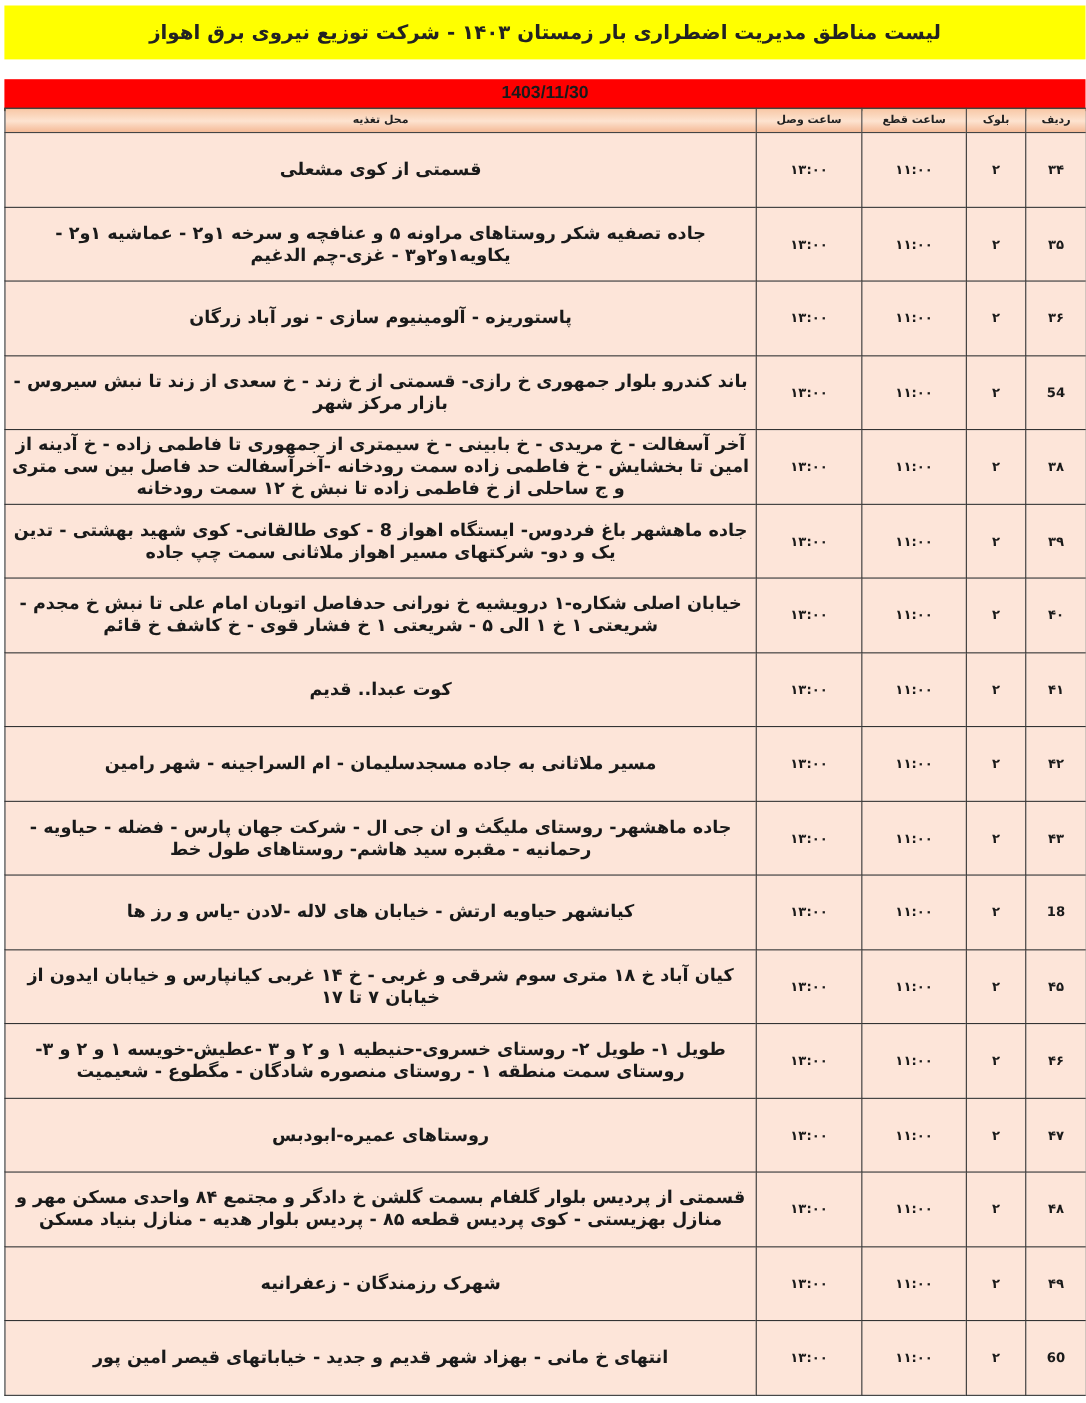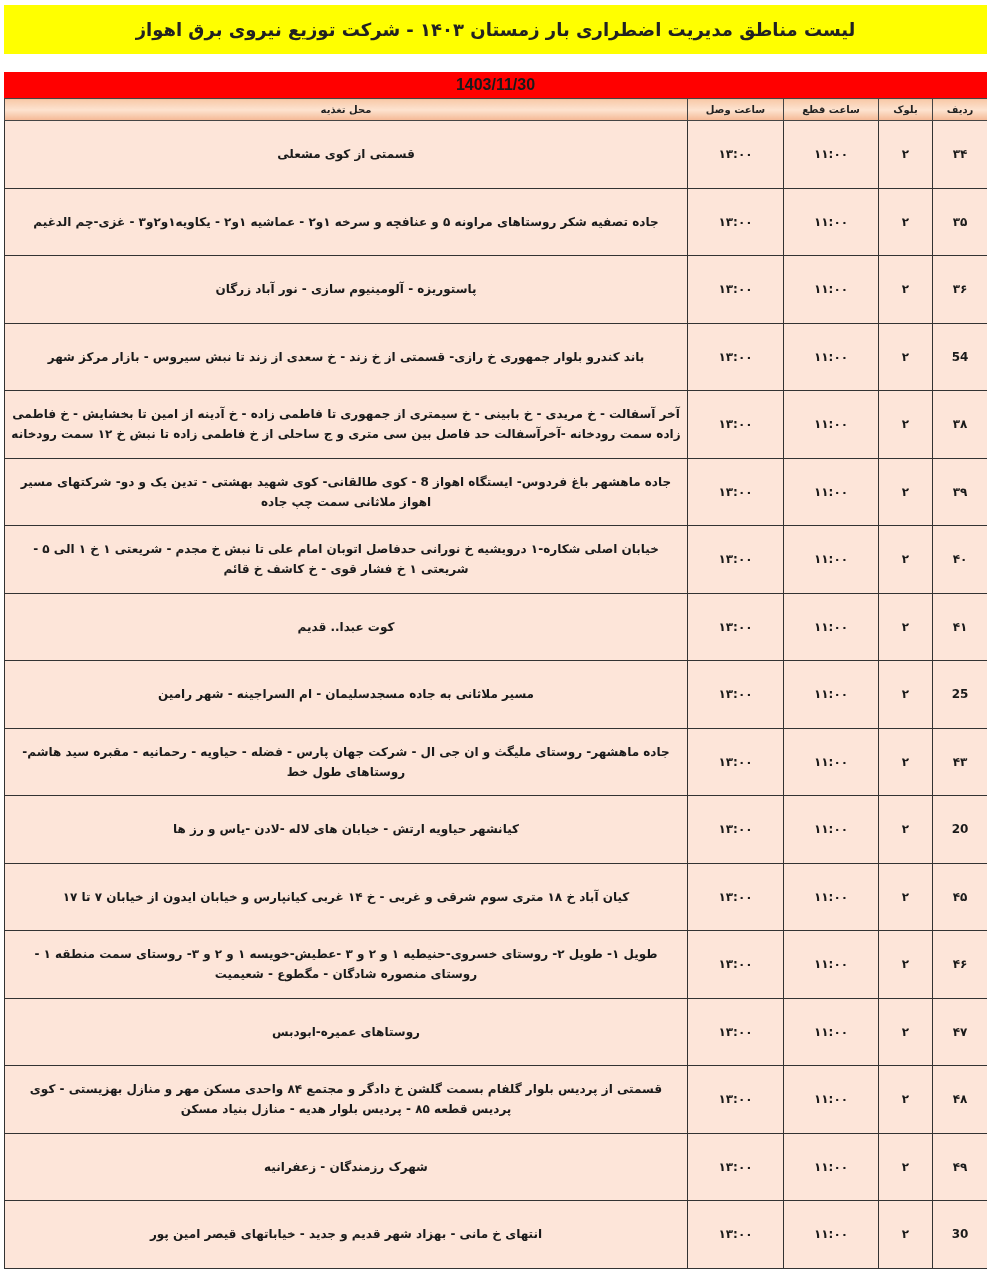--- a/index.html
+++ b/index.html
@@ -13,21 +13,21 @@
                border-bottom: 3px solid #14532d; }
   .date-band span { font-family: "Liberation Sans", sans-serif; font-size: 16px; font-weight: bold; color: #1a1a1a; }
   table { position: absolute; left: 4px; top: 98px; width: 983px; border-collapse: collapse;
           table-layout: fixed; direction: rtl; }
   th { height: 21px; font-size: 10px; font-weight: bold; color: #222;
        background: linear-gradient(to bottom, #f8c9a8 0%, #fde3d0 50%, #f4b894 100%);
        border: 1px solid #444; padding: 0; margin-left: 27px; }
   td { height: 66.5px; background: #fde5d9; border: 1px solid #333; text-align: center;
        font-size: 10.5px; font-weight: bold; color: #1a1a1a; padding: 0 6px; line-height: 20px; }
   td.num { font-size: 12px; }
-  td.desc { font-size: 12px; }
+  td.desc { font-size: 16px; }
 </style>
 </head>
 <body>
 
 <div class="title-band">
   <span>لیست مناطق مدیریت اضطراری بار زمستان ۱۴۰۳ - شرکت توزیع نیروی برق اهواز</span>
 </div>
 <div class="date-band">
   <span>1403/11/30</span>
 </div>
@@ -100,35 +100,35 @@
         <td class="desc">خیابان اصلی شکاره-۱ درویشیه خ نورانی حدفاصل اتوبان امام علی تا نبش خ مجدم - شریعتی ۱ خ ۱ الی ۵ - شریعتی ۱ خ فشار قوی - خ کاشف خ قائم</td>
       </tr>
       <tr>
         <td class="num">۴۱</td>
         <td class="num">۲</td>
         <td class="num">۱۱:۰۰</td>
         <td class="num">۱۳:۰۰</td>
         <td class="desc">کوت عبدا.. قدیم</td>
       </tr>
       <tr>
-        <td class="num">25</td>
+        <td class="num">۴۲</td>
         <td class="num">۲</td>
         <td class="num">۱۱:۰۰</td>
         <td class="num">۱۳:۰۰</td>
         <td class="desc">مسیر ملاثانی به جاده مسجدسلیمان - ام السراجینه - شهر رامین</td>
       </tr>
       <tr>
         <td class="num">۴۳</td>
         <td class="num">۲</td>
         <td class="num">۱۱:۰۰</td>
         <td class="num">۱۳:۰۰</td>
         <td class="desc">جاده ماهشهر- روستای ملیگث و ان جی ال  - شرکت جهان پارس - فضله - حیاویه - رحمانیه - مقبره سید هاشم- روستاهای طول خط</td>
       </tr>
       <tr>
-        <td class="num">20</td>
+        <td class="num">18</td>
         <td class="num">۲</td>
         <td class="num">۱۱:۰۰</td>
         <td class="num">۱۳:۰۰</td>
         <td class="desc">کیانشهر حیاویه ارتش - خیابان های لاله -لادن -یاس و رز ها</td>
       </tr>
       <tr>
         <td class="num">۴۵</td>
         <td class="num">۲</td>
         <td class="num">۱۱:۰۰</td>
         <td class="num">۱۳:۰۰</td>
@@ -156,20 +156,20 @@
         <td class="desc">قسمتی از پردیس بلوار گلفام بسمت گلشن خ دادگر و مجتمع ۸۴ واحدی مسکن مهر و منازل بهزیستی - کوی پردیس قطعه ۸۵ - پردیس بلوار هدیه - منازل بنیاد مسکن</td>
       </tr>
       <tr>
         <td class="num">۴۹</td>
         <td class="num">۲</td>
         <td class="num">۱۱:۰۰</td>
         <td class="num">۱۳:۰۰</td>
         <td class="desc">شهرک رزمندگان - زعفرانیه</td>
       </tr>
       <tr>
-        <td class="num">30</td>
+        <td class="num">60</td>
         <td class="num">۲</td>
         <td class="num">۱۱:۰۰</td>
         <td class="num">۱۳:۰۰</td>
         <td class="desc">انتهای خ مانی - بهزاد شهر قدیم و جدید - خیاباتهای قیصر امین پور</td>
       </tr>
     </tbody>
 </table>
 
 </body></html>

